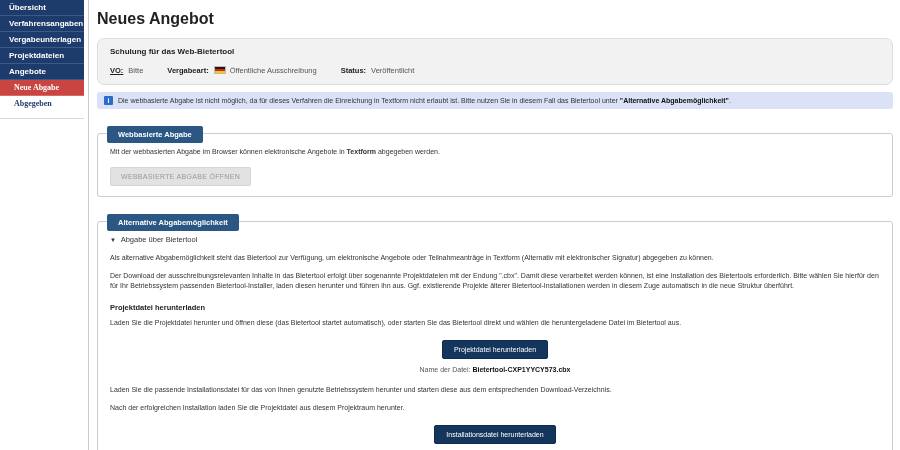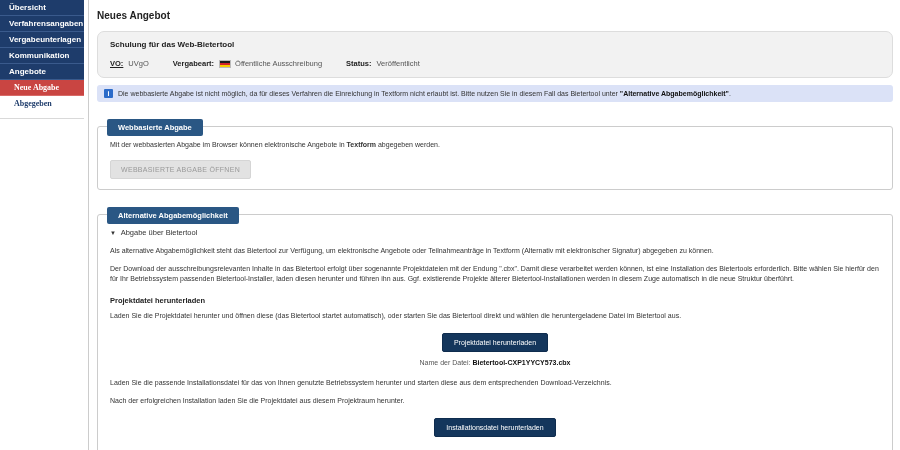--- a/index.html
+++ b/index.html
@@ -12,26 +12,26 @@
   .nav-item { width:84px; height:16px; line-height:16px; background:#1e3c6b; color:#fff;
     font-size:8px; font-weight:bold; padding-left:9px; border-bottom:1px solid #3a5a8c;
     cursor:pointer; white-space:nowrap; overflow:hidden; }
   .nav-item.sub { padding-left:14px;font-family:Liberation Serif, serif; }
   .nav-item.active { background:#c94542; border-bottom:1px solid #d86a67; }
   .nav-item.light { background:#fff; color:#1e3c6b; border-bottom:none; }
   .sidebar-divider { width:84px; height:1px; background:#d9d9d9; margin-top:6px; }
 
   
   main { flex:1; padding:8px 7px 0 8px; }
-  h1.page-title { font-size:10px; font-weight:bold; color:#222; margin:2px 0 10px; }
+  h1.page-title { font-size:16px; font-weight:bold; color:#222; margin:2px 0 10px; }
 
   .proc-header { background:#f2f2f2; border:1px solid #ddd; border-radius:7px;
     padding:8px 12px 9px; }
   .proc-title { font-size:8px; font-weight:bold; color:#222; margin-bottom:10px; }
-  .proc-meta { font-size:7.5px; color:#555; display:flex; align-items:center; }
+  .proc-meta { font-size:7.5px; color:#555; display:flex; align-items:flex-start; }
   .proc-meta .lbl { font-weight:bold; color:#222; margin-right:5px; }
   .proc-meta .lbl.u { text-decoration:underline; }
   .proc-meta .grp-gap { margin-right:24px; }
   .flag { display:inline-block; width:12px; height:8px; margin-right:4px;
     background:linear-gradient(to bottom,#1a1a1a 0 33%,#d2232a 33% 66%,#f8cc00 66% 100%);
     border:0.5px solid #bbb; }
 
   .info-banner { margin-top:7px; background:#dbe2f7; border-radius:3px; padding:4px 7px;
     font-size:7px; color:#333; display:flex; align-items:center; }
   .info-icon { flex:0 0 auto; display:inline-block; width:9px; height:9px; line-height:9px;
@@ -64,35 +64,35 @@
 </style>
 </head>
 <body>
 
 <div class="app">
 
   <aside class="sidebar">
     <div class="nav-item">Übersicht</div>
     <div class="nav-item">Verfahrensangaben</div>
     <div class="nav-item">Vergabeunterlagen</div>
-    <div class="nav-item">Kommunikation</div>
+    <div class="nav-item">Projektdateien</div>
     <div class="nav-item">Angebote</div>
     <div class="nav-item sub active">Neue Abgabe</div>
     <div class="nav-item sub light">Abgegeben</div>
     <div class="sidebar-divider"></div>
   </aside>
 
   <main>
     <h1 class="page-title">Neues Angebot</h1>
 
     <section class="proc-header">
       <div class="proc-title">Schulung für das Web-Bietertool</div>
       <div class="proc-meta">
         <span class="lbl u">VO:</span>
-        <span class="grp-gap">UVgO</span>
+        <span class="grp-gap">Bitte</span>
         <span class="lbl">Vergabeart:</span>
         <span class="flag"></span>
         <span class="grp-gap">Öffentliche Ausschreibung</span>
         <span class="lbl">Status:</span>
         <span>Veröffentlicht</span>
       </div>
     </section>
 
     <div class="info-banner">
       <i class="info-icon">i</i>

